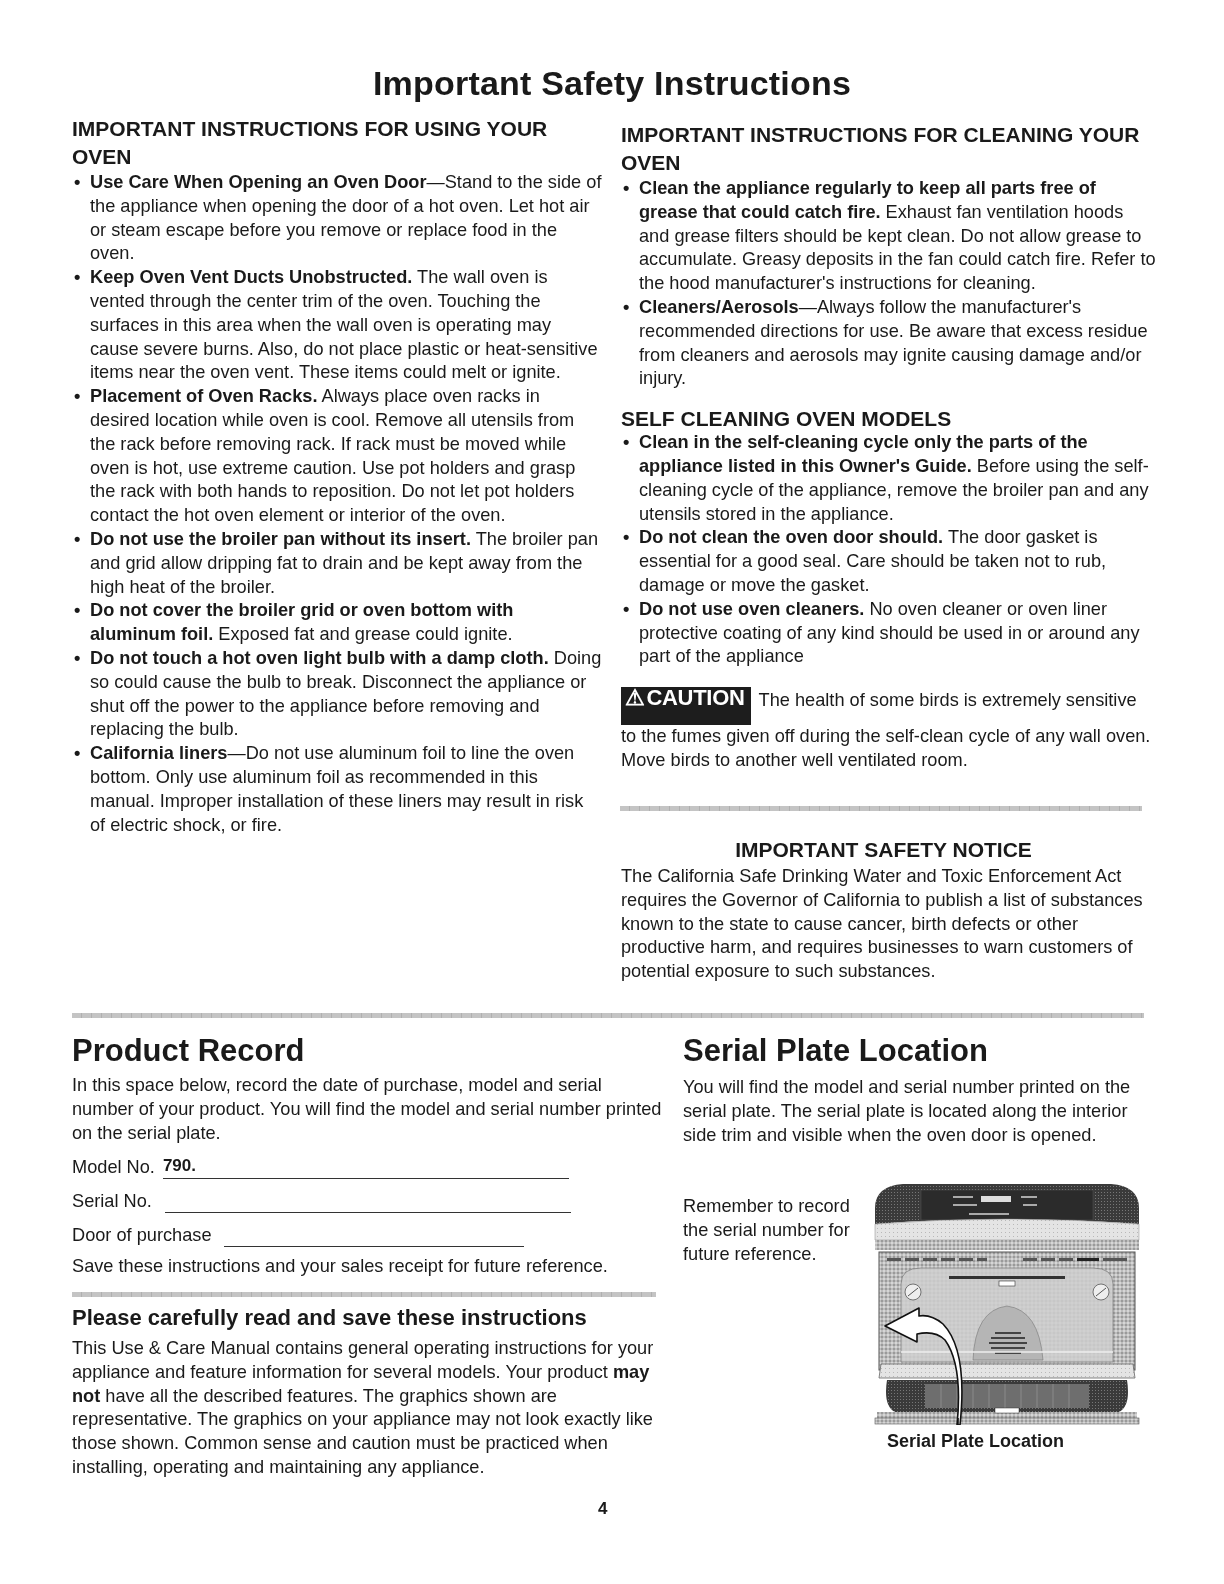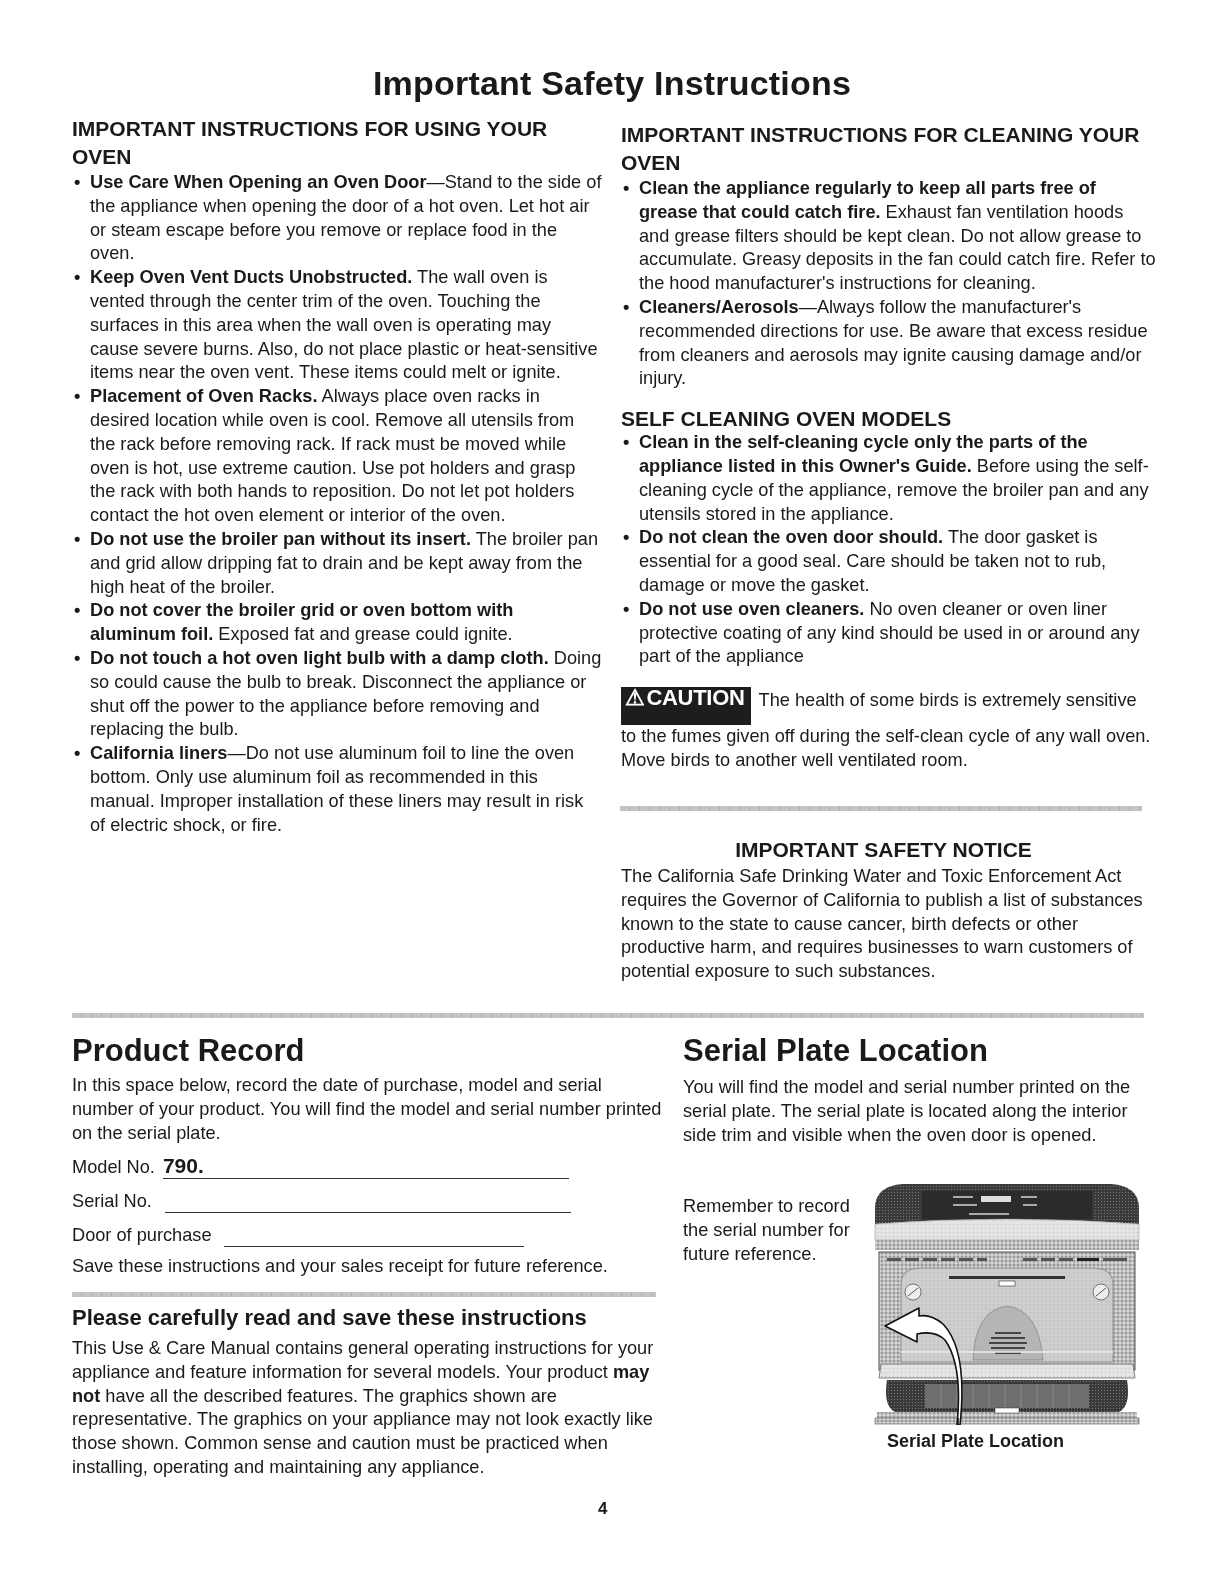--- a/index.html
+++ b/index.html
@@ -31,21 +31,21 @@
 
   .notice { position: absolute; left: 621px; top: 820px; width: 525px; font-size: 18.2px; line-height: 23.8px; margin-top: 16px; }
   .notice-title { text-align: center; font-size: 21px; font-weight: bold; line-height: 28px; margin-bottom: 1px; }
 
   .big-head { font-size: 31px; font-weight: bold; line-height: 38px; }
   .product-record { position: absolute; left: 72px; top: 1032px; width: 590px; font-size: 18.2px; line-height: 23.8px; }
   .product-record .intro { margin-top: 4px; }
   .field-row { display: flex; align-items: flex-end; height: 34px; }
   .field-row .lbl { white-space: nowrap; text-align: center; }
   .field-row .line { border-bottom: 1.5px solid #333; height: 22px; margin-left: 8px; position: relative; }
-  .field-row .val { position: absolute; left: 0; bottom: 1px; font-weight: bold; font-size: 21px; }
+  .field-row .val { position: absolute; left: 0; bottom: 1px; font-weight: bold; font-size: 17px; }
   .save-note { margin-top: 8px; }
 
   .please { position: absolute; left: 72px; top: 1303px; width: 590px; font-size: 18.2px; line-height: 23.8px; }
   .please .sub-head { font-size: 22px; font-weight: bold; line-height: 30px; margin-bottom: 4px; }
 
   .serial { position: absolute; left: 683px; top: 1032px; width: 470px; font-size: 18.2px; line-height: 23.8px; }
   .serial .intro { margin-top: 6px; }
   .remember { position: absolute; left: 683px; top: 1195px; width: 180px; font-size: 18.2px; line-height: 23.8px; }
 
   .oven-fig { position: absolute; left: 873px; top: 1180px; width: 268px; height: 245px; }

